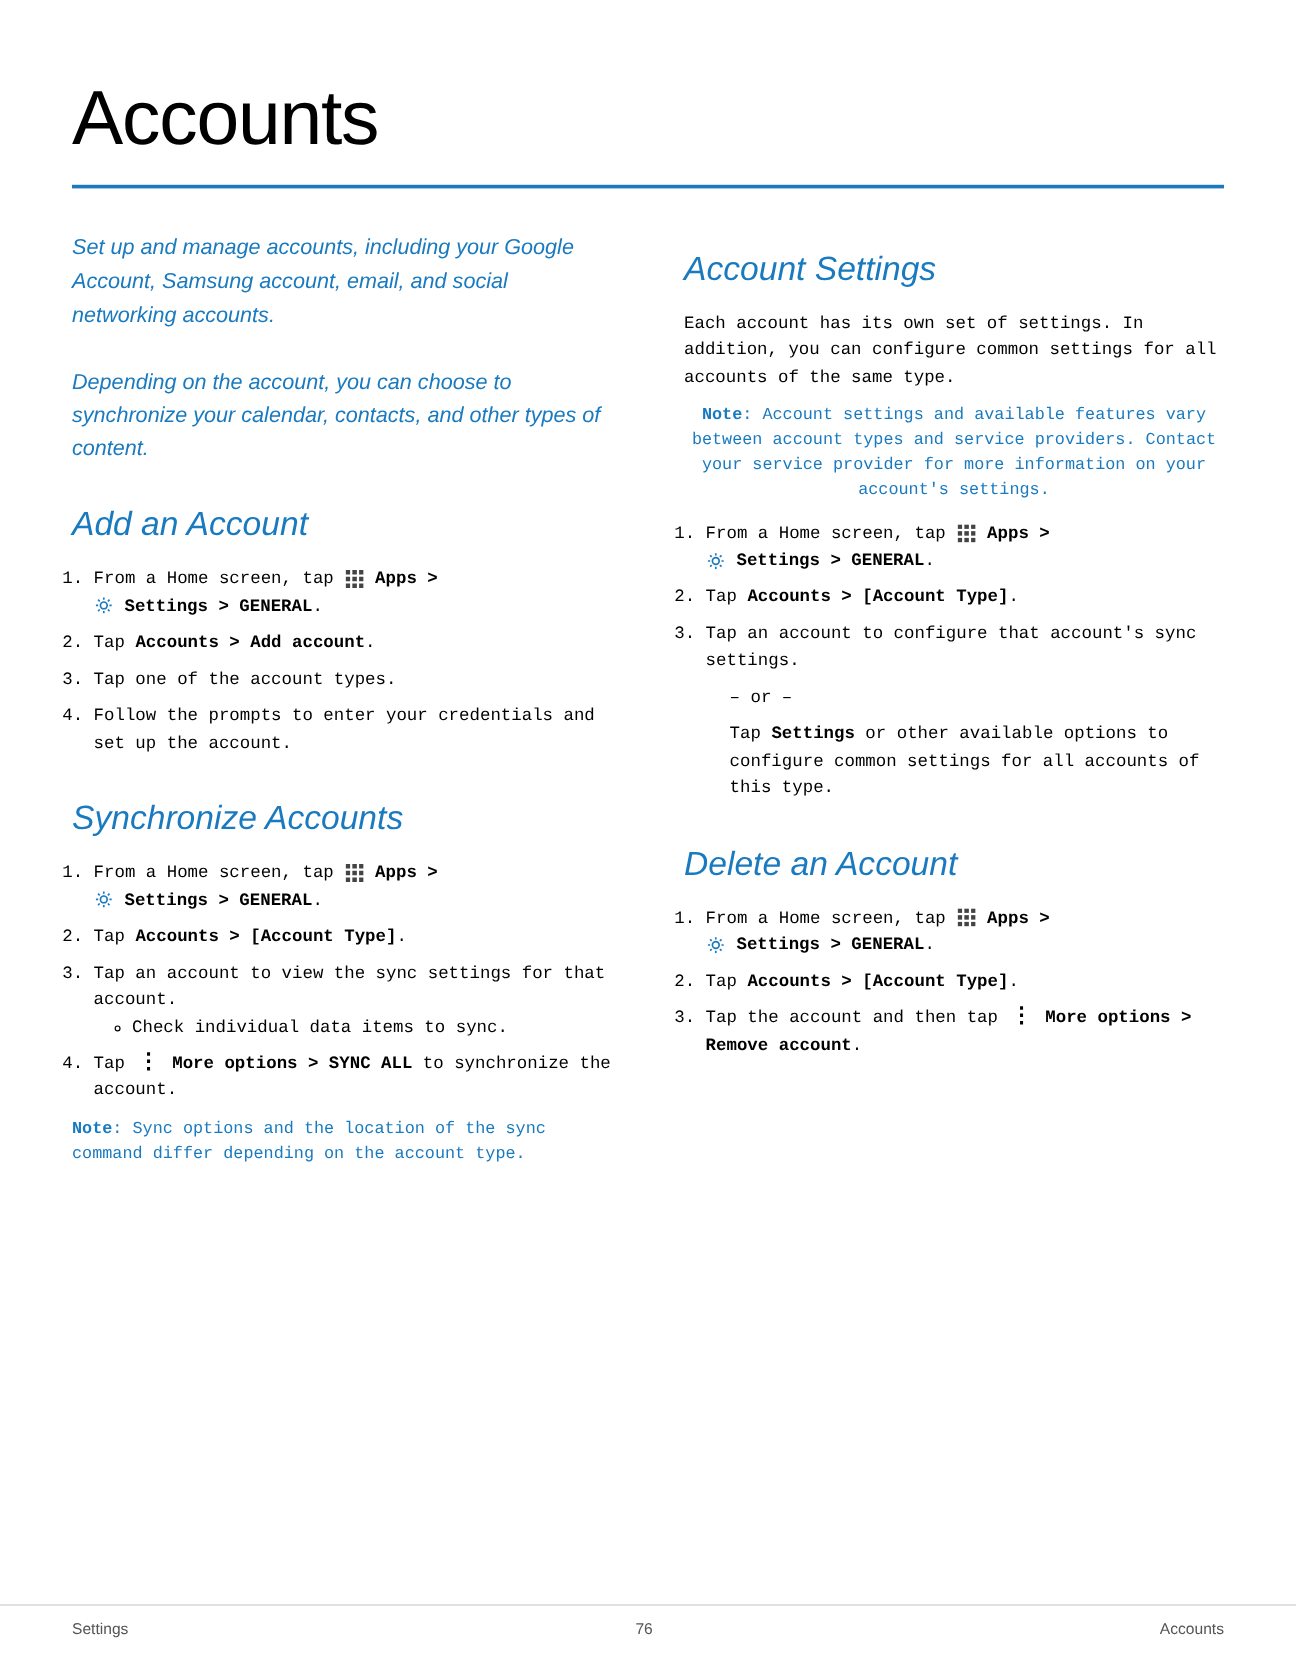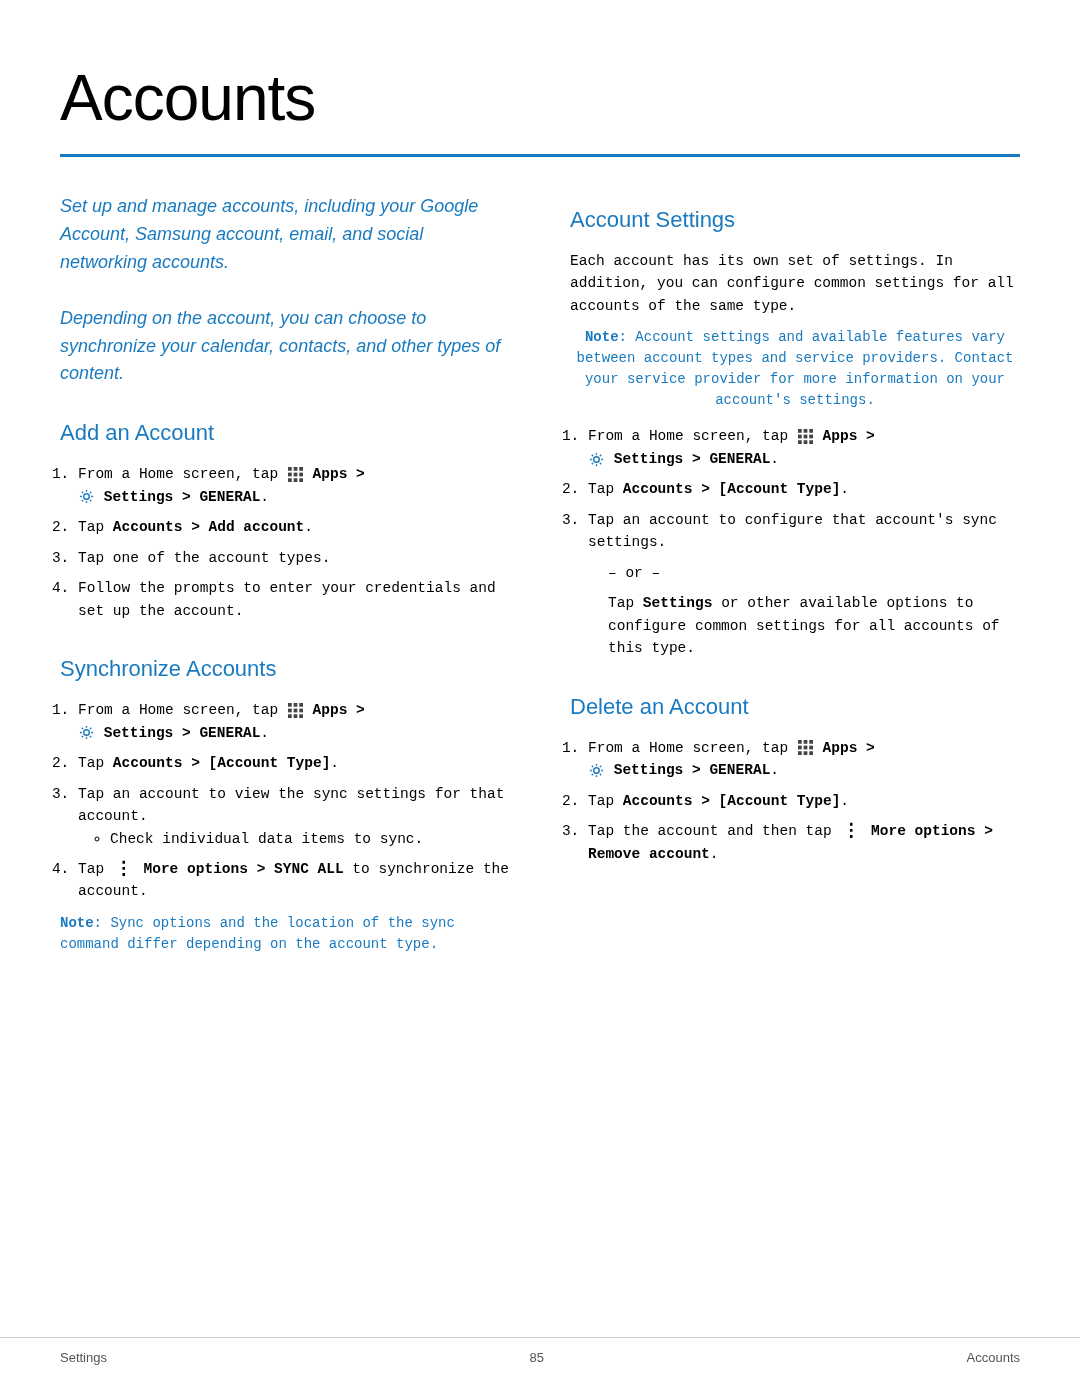--- a/index.html
+++ b/index.html
@@ -39,25 +39,26 @@
       flex: 1;
     }
     .intro-text {
       font-style: italic;
       color: #1a7abf;
       font-size: 18px;
       line-height: 1.55;
       margin-bottom: 28px;
     }
     .section-title {
-      font-size: 22px;
+      font-size: 28px;
       font-weight: 400;
       color: #1a7abf;
       margin-bottom: 14px;
       margin-top: 10px;
+      font-style: italic;
     }
     .section-content {
       font-size: 14.5px;
       line-height: 1.55;
       color: #000;
       font-family: Liberation Mono, monospace;
     }
     .section-content ol {
       margin-left: 18px;
       margin-bottom: 10px;
@@ -284,15 +285,15 @@
             </li>
           </ol>
         </div>
       </div>
     </div>
   </div>
 </div>
 
 <div class="footer">
   <span>Settings</span>
-  <span>85</span>
+  <span>76</span>
   <span>Accounts</span>
 </div>
 
 </body></html>

